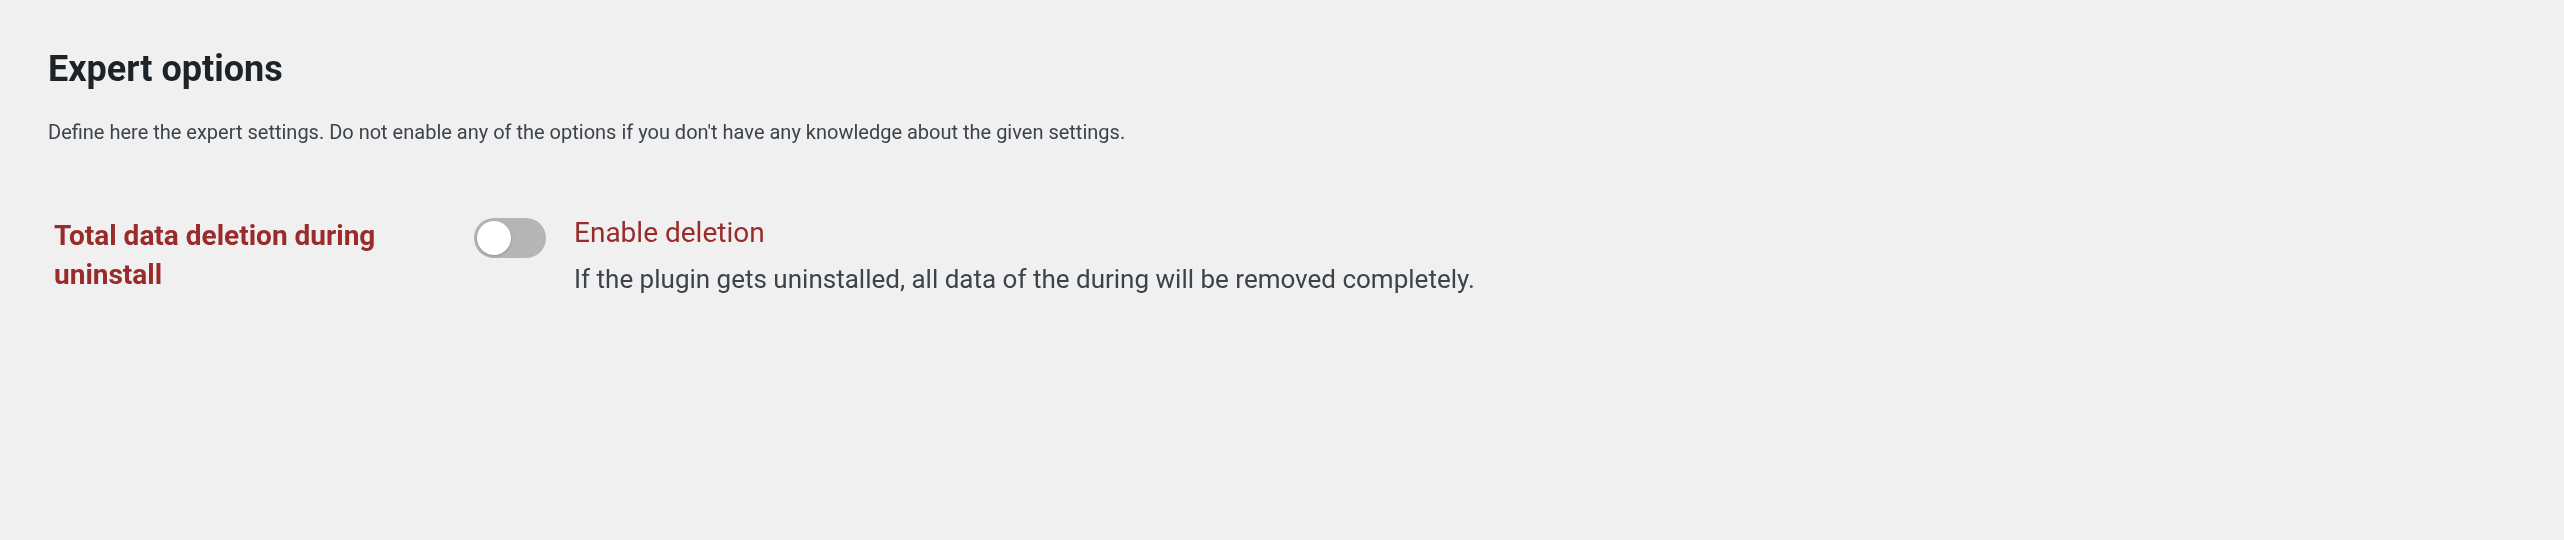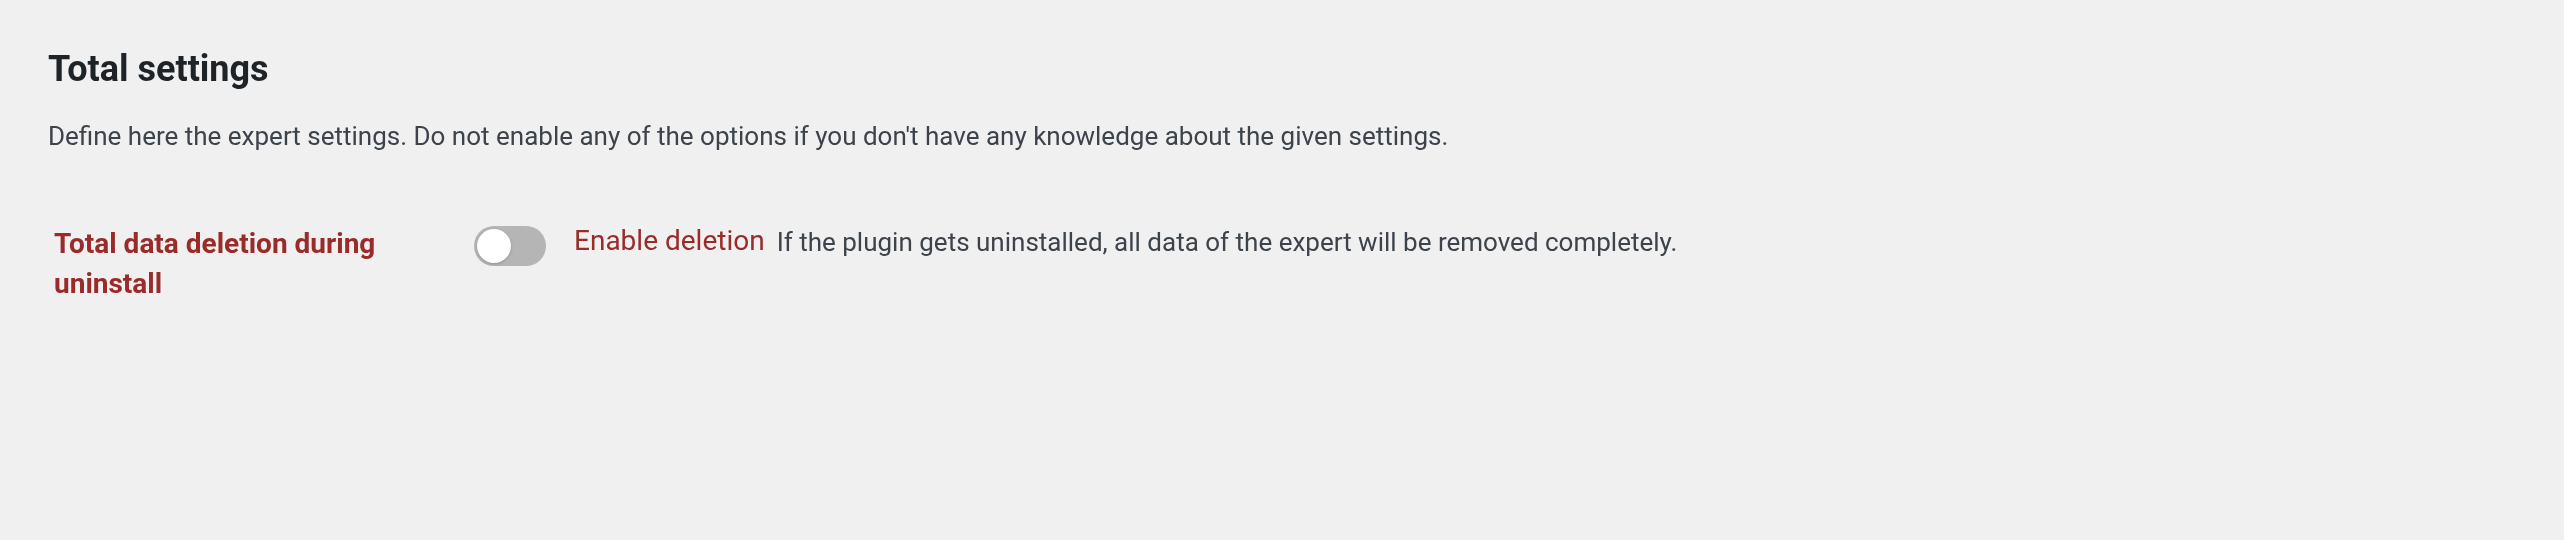--- a/index.html
+++ b/index.html
@@ -16,21 +16,21 @@
     }
     
     .section-title {
       font-size: 36px;
       font-weight: 700;
       color: #1d2327;
       margin-bottom: 28px;
     }
     
     .section-description {
-      font-size: 26px;
+      font-size: 20px;
       color: #3c434a;
       margin-bottom: 70px;
       line-height: 1.4;
     }
     
     .setting-row {
       display: flex;
       align-items: flex-start;
       gap: 40px;
       margin-left: 6px;
@@ -69,50 +69,50 @@
       left: 3px;
       width: 34px;
       height: 34px;
       background-color: #ffffff;
       border-radius: 50%;
       box-shadow: 0 1px 3px rgba(0,0,0,0.2);
     }
     
     .setting-details {
       display: flex;
-      flex-direction: row;
+      flex-direction: column;
       gap: 12px;
     }
     
     .setting-option-label {
       font-size: 28px;
       color: #9a2b2b;
       font-weight: 400;
     }
     
     .setting-option-description {
       font-size: 26px;
       color: #3c434a;
       line-height: 1.4;
     }
   </style>
 </head>
 <body>
 
 <div>
-  <h2 class="section-title">Total settings</h2>
+  <h2 class="section-title">Expert options</h2>
   <p class="section-description">Define here the expert settings. Do not enable any of the options if you don't have any knowledge about the given settings.</p>
 
   <div class="setting-row">
     <div class="setting-label">Total data deletion during uninstall</div>
 
     <div class="setting-control">
       <div class="toggle">
         <div class="toggle-knob"></div>
       </div>
 
       <div class="setting-details">
         <div class="setting-option-label">Enable deletion</div>
-        <div class="setting-option-description">If the plugin gets uninstalled, all data of the expert will be removed completely.</div>
+        <div class="setting-option-description">If the plugin gets uninstalled, all data of the during will be removed completely.</div>
       </div>
     </div>
   </div>
 </div>
 
 </body></html>

